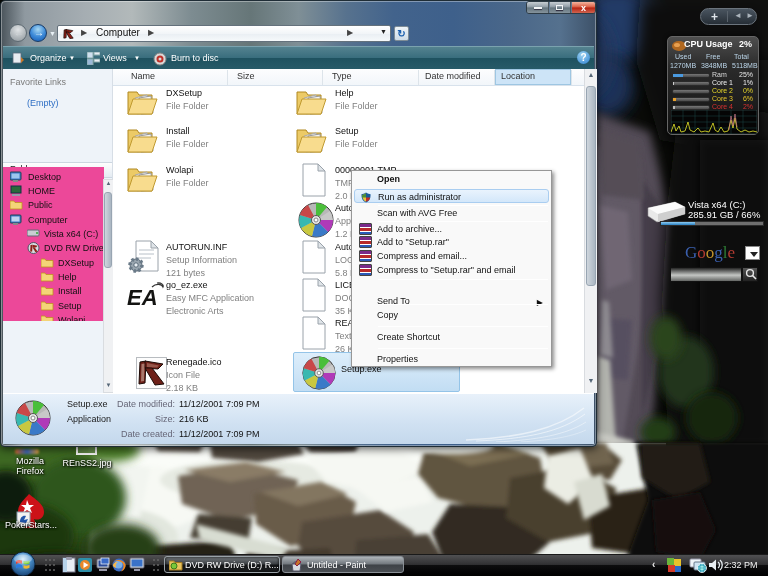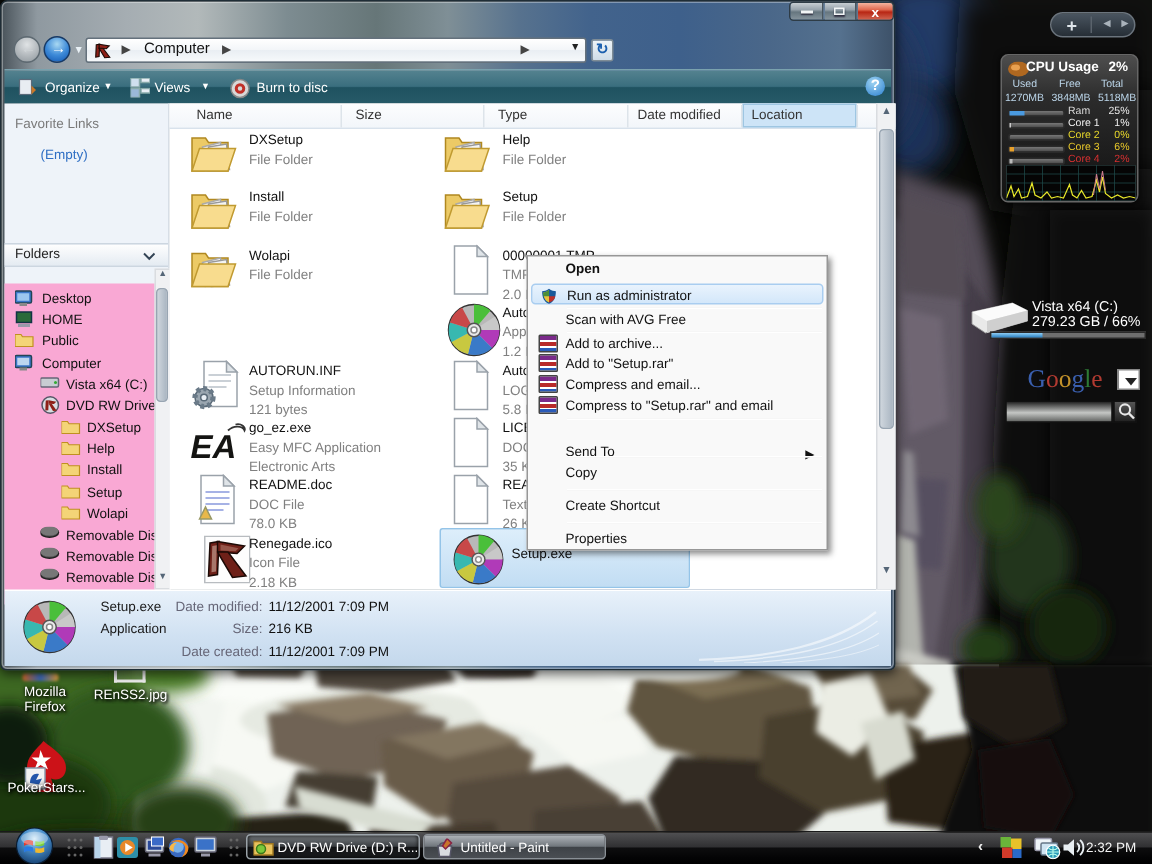--- a/index.html
+++ b/index.html
@@ -252,21 +252,21 @@
  </svg>
 </div>
 
 <div id="drive" class="abs">
  <svg class="abs" width="42" height="30" viewBox="0 0 42 30" style="left:0px;top:2px;">
   <path d="M3 10 L30 4 L40 9 L40 16 L12 24 L3 18 Z" fill="#e9e9e9" stroke="#999" stroke-width="0.6"></path>
   <path d="M3 10 L30 4 L40 9 L13 16 Z" fill="#fbfbfb"></path>
   <path d="M13 16 L40 9 L40 16 L13 24 Z" fill="#cfcfcf"></path>
  </svg>
  <div class="abs" style="left:43px;top:3px;font-size:9.5px;">Vista x64 (C:)</div>
- <div class="abs" style="left:43px;top:13px;font-size:9.5px;">279.23 GB / 66%</div>
+ <div class="abs" style="left:43px;top:13px;font-size:9.5px;">285.91 GB / 66%</div>
  <div class="abs" style="left:15px;top:25px;width:104px;height:5px;background:#6e6e6e;border:1px solid #2a2a2a;">
   <div style="width:34px;height:100%;background:linear-gradient(#8ecdf4,#2a7fc0);"></div>
  </div>
 </div>
 
 <div id="google" class="abs">
  <div class="abs" style="left:25px;top:3px;font-size:17px;font-family:'Liberation Serif',serif;letter-spacing:0px;">
   <span style="color:#3a5fae;">G</span><span style="color:#b13a31;">o</span><span style="color:#c2912a;">o</span><span style="color:#3a5fae;">g</span><span style="color:#2d7a35;">l</span><span style="color:#b13a31;">e</span>
  </div>
  <div class="abs" style="left:85px;top:6px;width:15px;height:14px;background:#fff;border:1px solid #888;">
@@ -345,21 +345,21 @@
 
 <div id="sidebar" class="abs">
  <div class="abs" style="left:7px;top:8px;color:#7a7a7a;">Favorite Links</div>
  <div class="abs" style="left:24px;top:29px;color:#2f6fc4;">(Empty)</div>
  <div class="abs" style="left:0;top:93px;width:109px;height:16px;background:linear-gradient(#fefefe,#e4ebf2);border-top:1px solid #ccd6e0;border-bottom:1px solid #ccd6e0;">
   <span class="abs" style="left:7px;top:1px;">Folders</span>
   <svg class="abs" style="left:92px;top:5px;" width="9" height="6" viewBox="0 0 9 6">
           <path d="M1 1 L4.5 4.5 L8 1" fill="none" stroke="#345" stroke-width="1.3"></path>
         </svg>
  </div>
- <div id="tree" class="abs" style="left:0;top:120px;width:101px;height:214px;background:#f9a8d4;overflow:hidden;">
+ <div id="tree" class="abs" style="left:0;top:98px;width:101px;height:154px;background:#ec4899;overflow:hidden;">
   <div class="trow" style="top:3px;">
           <span class="ti" style="left:7px;"><svg width="13" height="12" viewBox="0 0 13 12">
               <rect x="0" y="1" width="11" height="8" rx="1" fill="#3a76c8" stroke="#245"></rect>
               <rect x="1.5" y="2.5" width="8" height="5" fill="#9cc6ee"></rect>
               <rect x="3" y="9" width="5" height="2" fill="#888"></rect>
             </svg></span>
           <span class="tt" style="left:25px;">Desktop</span>
         </div>
   <div class="trow" style="top:17px;">
           <span class="ti" style="left:7px;"><svg width="12" height="12" viewBox="0 0 12 12">
@@ -529,36 +529,20 @@
           <span class="l3">121 bytes</span>
         </div>
   <div class="tile" style="left:0;top:192px;">
           <span class="ic" style="top:4px;"><svg width="38" height="28" viewBox="0 0 38 28">
               <text x="0" y="23" font-family="Liberation Sans" font-size="22" font-weight="bold" font-style="italic" fill="#141412">EA</text>
               <path d="M25 5 C29 1 35 2 36 5 C37 3 34 0 30 1" fill="none" stroke="#333" stroke-width="1.2"></path>
             </svg></span>
           <span class="l1">go_ez.exe</span>
           <span class="l2">Easy MFC Application</span>
           <span class="l3">Electronic Arts</span>
-        </div>
-  <div class="tile" style="left:0;top:230px;">
-          <span class="ic"><svg width="36" height="34" viewBox="0 0 36 34">
-              <path d="M7 1 L22 1 L29 8 L29 33 L7 33 Z" fill="#fff" stroke="#9aa2aa"></path>
-              <path d="M22 1 L22 8 L29 8 Z" fill="#dfe4e8" stroke="#9aa2aa"></path>
-              <g stroke="#8899dd">
-                <line x1="10" y1="12" x2="26" y2="12"></line>
-                <line x1="10" y1="16" x2="26" y2="16"></line>
-                <line x1="10" y1="20" x2="26" y2="20"></line>
-                <line x1="10" y1="24" x2="22" y2="24"></line>
-              </g>
-              <path d="M6 30 L10 22 L14 30 Z" fill="#e8b84a" stroke="#996"></path>
-            </svg></span>
-          <span class="l1">README.doc</span>
-          <span class="l2">DOC File</span>
-          <span class="l3">78.0 KB</span>
         </div>
   <div class="tile" style="left:0;top:269px;">
           <span class="ic" style="left:23px;top:2px;"><svg width="31" height="32" viewBox="0 0 31 32">
 <rect x="0.5" y="0.5" width="30" height="31" fill="#fdfdfd" stroke="#b8bcc0"></rect>
 <g stroke="#1c0a06" stroke-width="1" fill="#6e2018">
 <polygon points="4,5 10,4 9,26 3,27"></polygon>
 <polygon points="9,4 27,7 22,12 9,11"></polygon>
 <polygon points="9,11 16,11 28,27 19,28"></polygon>
 </g>
 <polygon points="5.5,7 8.5,6.5 8,24 5,24.5" fill="#a8766a"></polygon>

